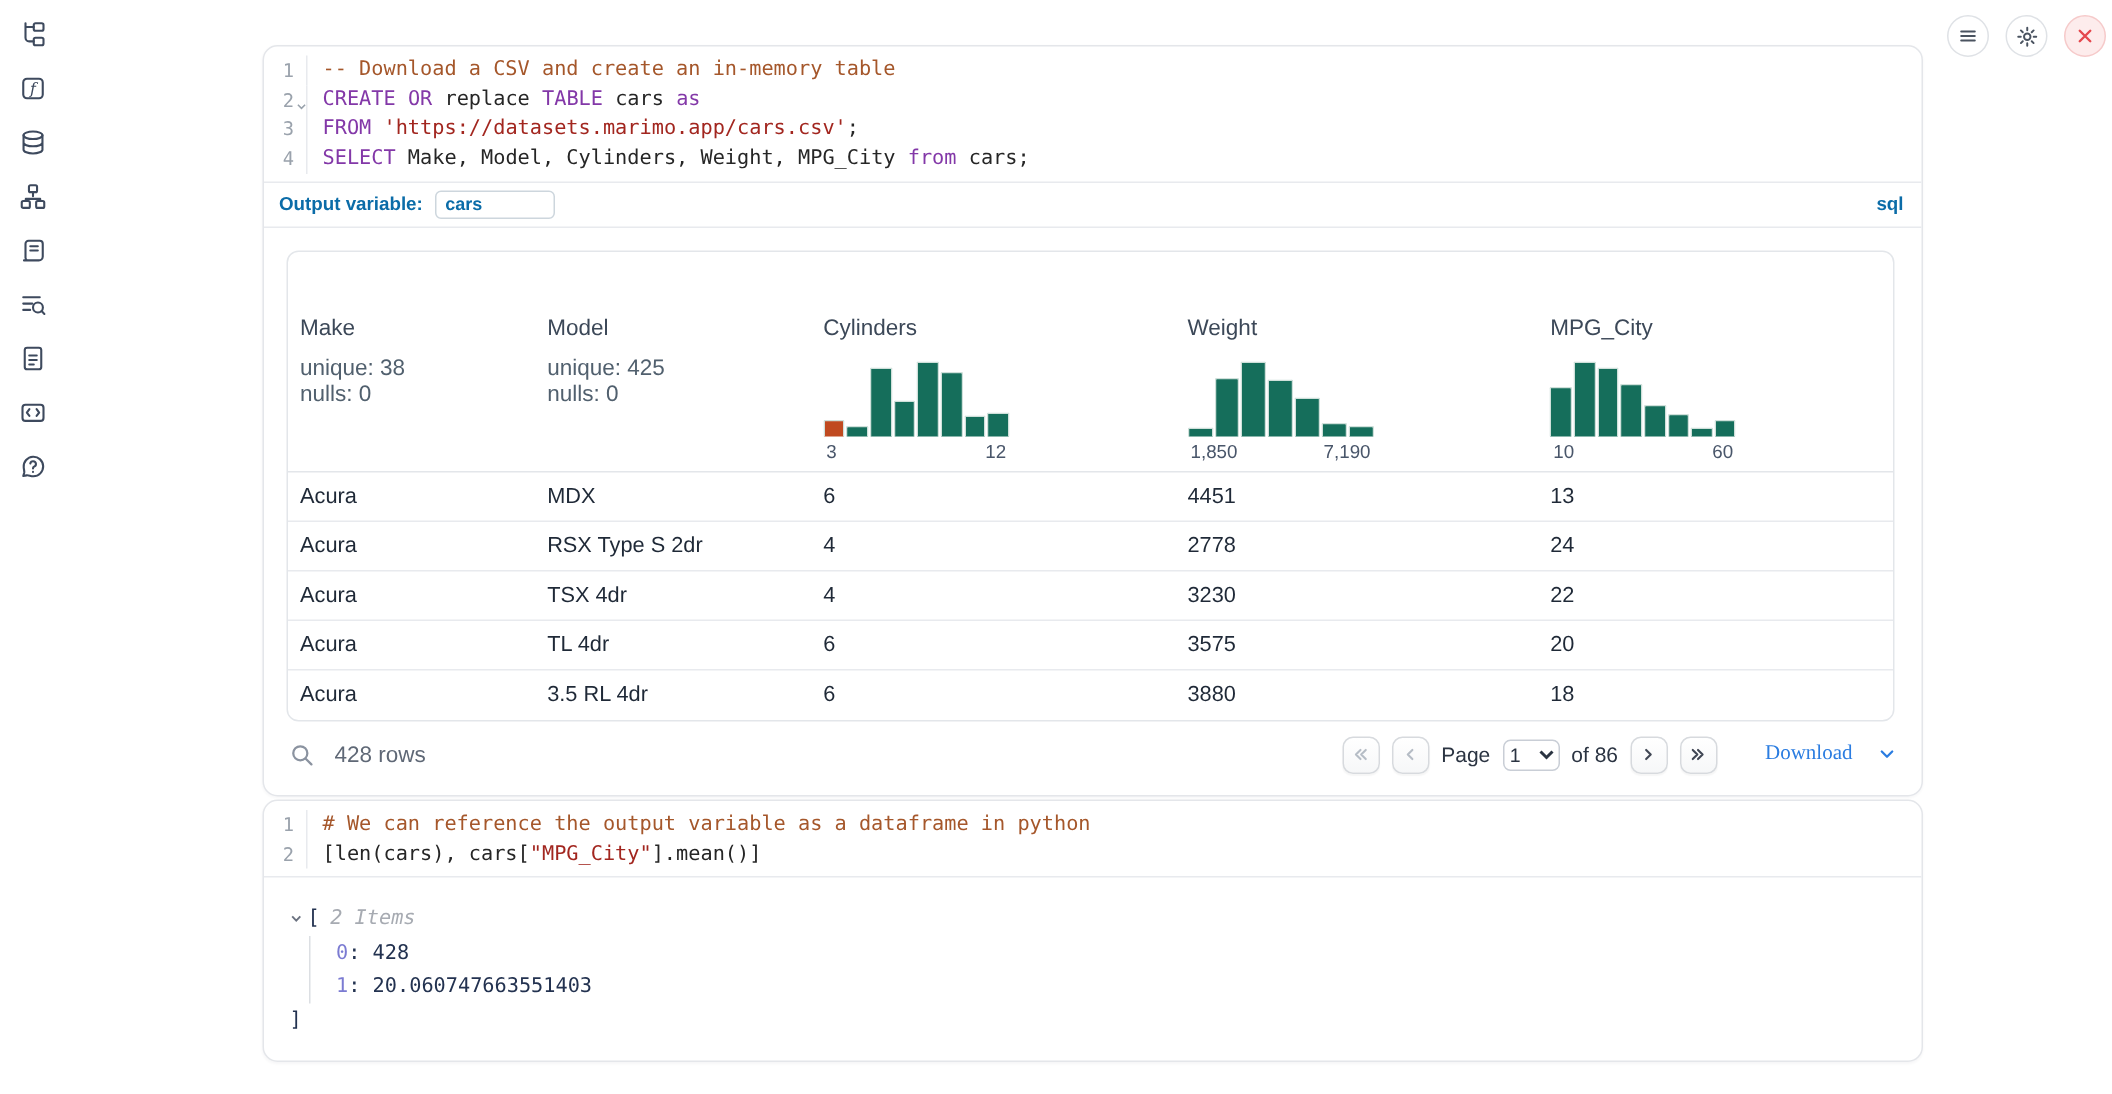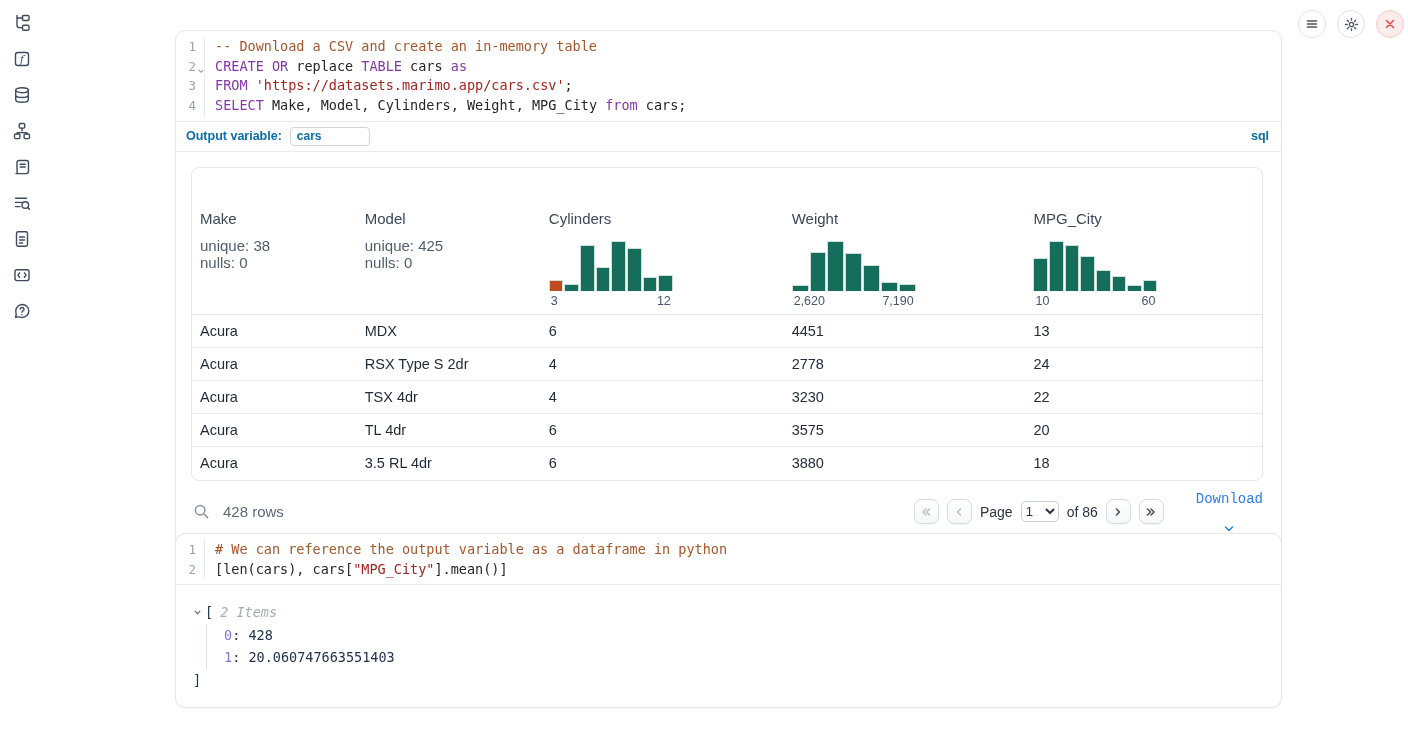--- a/index.html
+++ b/index.html
@@ -69,21 +69,21 @@
   .pager { margin-left:auto; display:flex; align-items:center; gap:8px; }
   .nav-btn { width:25px; height:25px; border:1px solid #d7dade; border-radius:7px;
              background:linear-gradient(#fff,#f6f7f8); display:flex; align-items:center;
              justify-content:center; cursor:pointer; box-shadow:0 1px 1px rgba(0,0,0,.04); }
   .nav-btn svg { fill:none; stroke-width:1.6; stroke-linecap:round; stroke-linejoin:round; }
   .nav-btn.disabled svg { stroke:#b6bdc6; } .nav-btn.enabled svg { stroke:#404754; }
   .page-label, .of-label { font-size:14px; color:#2b3442; }
   .page-select { width:38px; height:21px; border:1px solid #c9ced6; border-radius:5px;
                  font-size:13px; color:#2b3442; background:#fff; }
   .download-btn { margin-left:24px; background:none; border:none; display:flex; align-items:center;
-                  gap:18px; font-size:14px; color:#2b7de1; cursor:pointer; font-family:Liberation Mono, monospace;flex-direction:column; }
+                  gap:18px; font-size:14px; color:#2b7de1; cursor:pointer; font-family:Liberation Serif, serif; }
   .download-btn svg { stroke:#2b7de1; fill:none; stroke-width:1.5; stroke-linecap:round; stroke-linejoin:round; }
 
   
   .tree-output { padding:16px 0 16px 17px; font:13.5px/22.5px "DejaVu Sans Mono", monospace; color:#233250; }
   .tree-head { display:flex; align-items:center; }
   .tree-head svg { stroke:#6b7280; fill:none; stroke-width:1.4; margin-right:3px; }
   .items-label { font-style:italic; color:#a7abb2; margin-left:7px; }
   .tree-entries { margin-left:13px; border-left:1px solid #dcdfe3; padding-left:17px; }
   .tree-key { color:#7b7bd2; }
 </style>
@@ -234,21 +234,21 @@
                 <div class="hist-bars">
                   <div class="bar" style="height: 6px; background: rgb(21, 110, 91);"></div>
                   <div class="bar" style="height: 39px; background: rgb(21, 110, 91);"></div>
                   <div class="bar" style="height: 50px; background: rgb(21, 110, 91);"></div>
                   <div class="bar" style="height: 38px; background: rgb(21, 110, 91);"></div>
                   <div class="bar" style="height: 26px; background: rgb(21, 110, 91);"></div>
                   <div class="bar" style="height: 9px; background: rgb(21, 110, 91);"></div>
                   <div class="bar" style="height: 7px; background: rgb(21, 110, 91);"></div>
                 </div>
                 <div class="hist-labels">
-                  <span>2,620</span>
+                  <span>1,850</span>
                   <span>7,190</span>
                 </div>
               </div>
             </div>
             <div class="th" style="width: 22.1%;">
               <div class="th-label">MPG_City</div>
               <div class="hist">
                 <div class="hist-bars">
                   <div class="bar" style="height: 33px; background: rgb(21, 110, 91);"></div>
                   <div class="bar" style="height: 50px; background: rgb(21, 110, 91);"></div>

